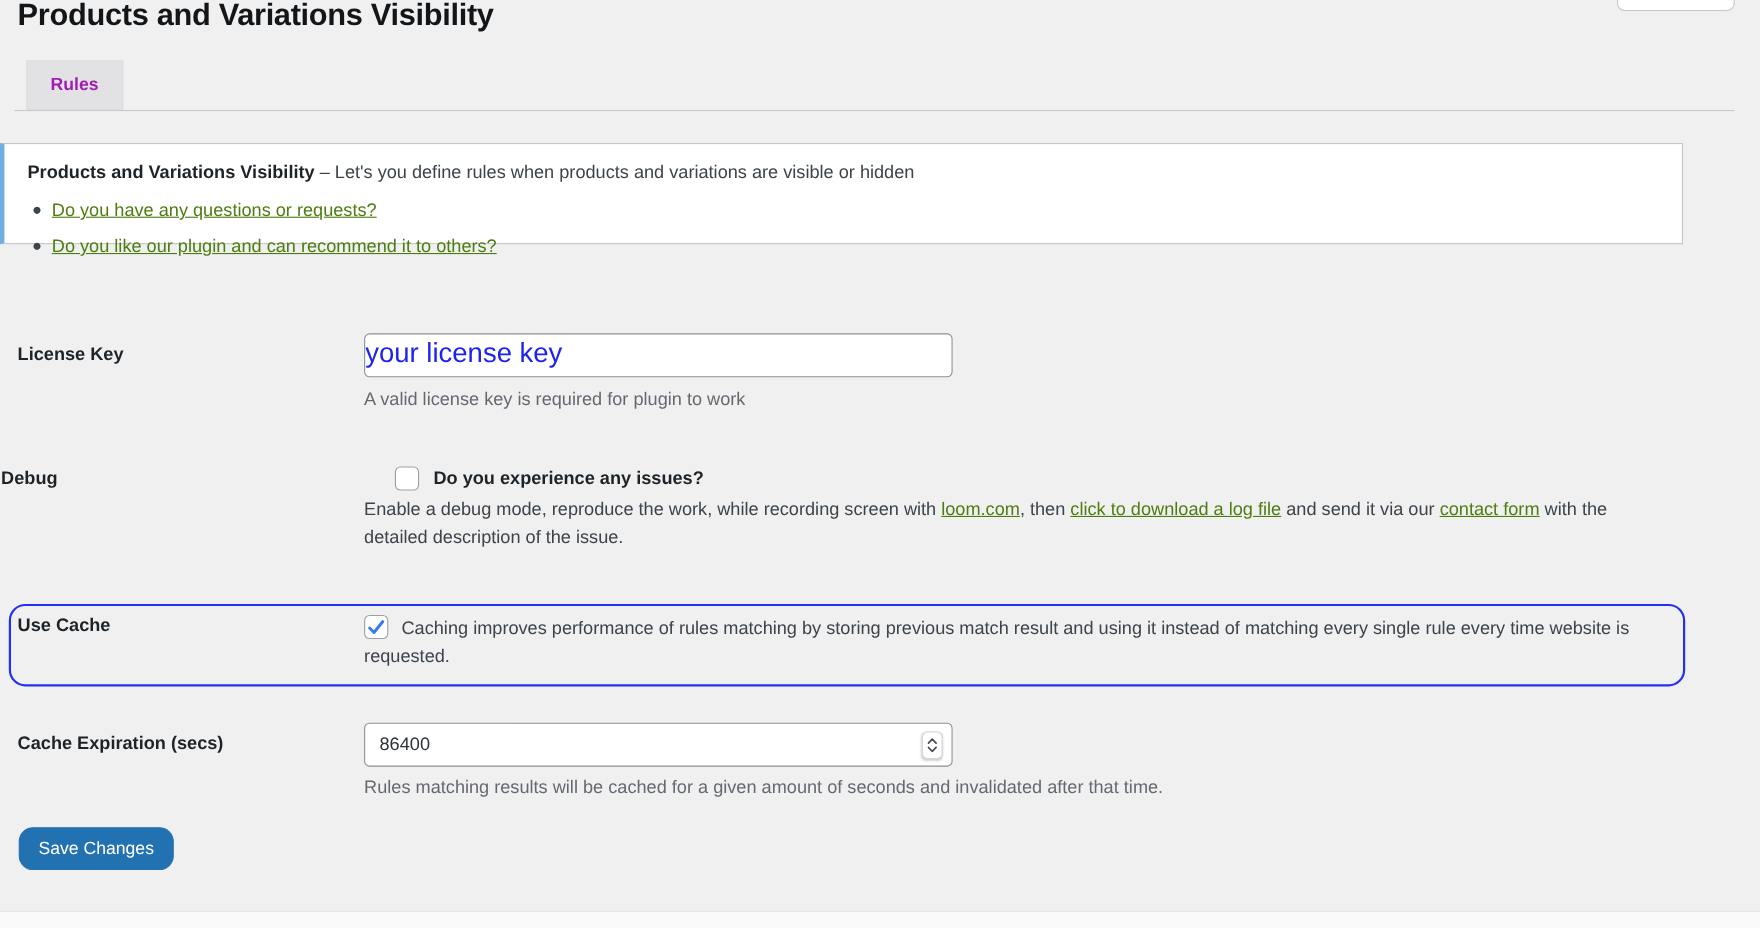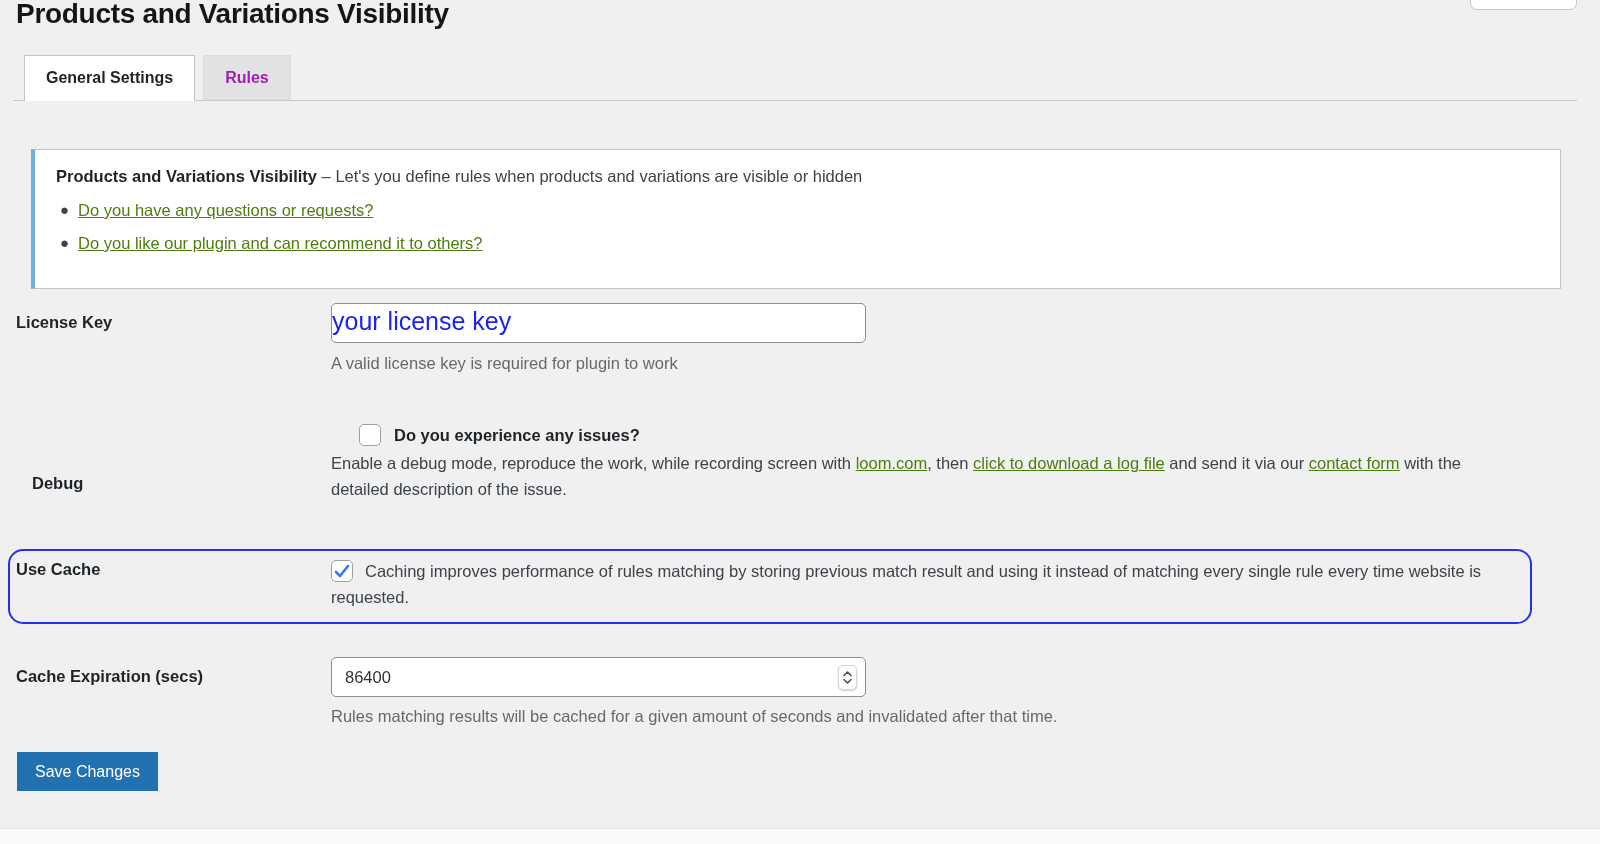--- a/index.html
+++ b/index.html
@@ -14,21 +14,21 @@
   .tr-box { left:1470px; top:-22px; width:107px; height:32px; background:#fff; border:1px solid #c5c6ca; border-radius:7px; }
 
   
   .tabs { left:24px; top:55px; display:flex; gap:8px; z-index:3; }
   .tab { font-size:16px; padding:0 21px; line-height:44px; cursor:pointer; }
   .tab.active { background:#fff; border:1px solid #c3c4c7; border-bottom:none; height:46px; font-weight:700; color:#1d2327; z-index:3; }
   .tab.inactive { background:#e2e2e4; border:1px solid #dcdcdf; height:45px; color:#a21caf; font-weight:600; }
   .tab-line { left:13px; top:100px; width:1564px; height:1px; background:#c8c9cc; z-index:1; }
 
   
-  .notice { left:31px; top:130px; width:1530px; height:140px; background:#fff; border:1px solid #c3c4c7; border-left:4px solid #72aee6; padding:17px 20px 0 21px; z-index:2;margin-top:19px; }
+  .notice { left:0; top:130px; width:1530px; height:92px; background:#fff; border:1px solid #c3c4c7; border-left:4px solid #72aee6; padding:17px 20px 0 21px; z-index:2; }
   .notice-head { font-size:16.5px; color:#3c434a; }
   .notice-head strong { color:#1d2327; }
   .notice ul { list-style:none; margin-top:14px; }
   .notice li { margin:0 0 13px 4px; font-size:16.5px; line-height:19px; }
   .bullet { color:#3c434a; margin-right:9px; font-size:15px; vertical-align:1px; }
   a.wp-link { color:#4d7c0f; text-decoration:underline; cursor:pointer; }
 
   
   .field-label { font-size:16.5px; font-weight:700; color:#1d2327; }
 
@@ -44,52 +44,51 @@
 
   .desc { font-size:16.5px; line-height:26px; color:#3c434a; }
 
   
   .hl-box { left:8px; top:549px; width:1524px; height:75px; border:2.5px solid #2430f0; border-radius:15px; z-index:0; }
 
   
   .stepper { left:838px; top:665px; width:19px; height:25px; background:#fff; border:1px solid #d6d6d9; border-radius:5px; box-shadow:0 1px 2px rgba(0,0,0,.18); display:flex; flex-direction:column; align-items:center; justify-content:center; gap:1px; cursor:pointer; z-index:2; }
 
   
-  .save-btn { left:17px; top:752px; height:39px; padding:0 17px; background:#2271b1; border:1px solid #2271b1; border-radius:0; color:#fff; font-size:16px; font-weight:400; font-family:"Liberation Sans",sans-serif; cursor:pointer; }
+  .save-btn { left:17px; top:752px; height:39px; padding:0 17px; background:#2271b1; border:1px solid #2271b1; border-radius:13px; color:#fff; font-size:16px; font-weight:400; font-family:"Liberation Sans",sans-serif; cursor:pointer; }
 
   .bottom-strip { left:0; top:828px; width:1600px; height:16px; background:#fafafa; border-top:1px solid #e5e5e7; }
 </style>
 </head>
 <body>
 
 <h1 class="abs page-title">Products and Variations Visibility</h1>
 
 <div class="abs tr-box"></div>
 
 <div class="abs tab-line"></div>
 <div class="abs tabs">
-  <div class="tab active">General Settings</div>
   <div class="tab inactive">Rules</div>
 </div>
 
 <div class="abs notice">
   <div class="notice-head">
     <strong>Products and Variations Visibility</strong><span> – Let's you define rules when products and variations are visible or hidden</span>
   </div>
   <ul>
     <li><span class="bullet">●</span><a class="wp-link">Do you have any questions or requests?</a></li>
     <li><span class="bullet">●</span><a class="wp-link">Do you like our plugin and can recommend it to others?</a></li>
   </ul>
 </div>
 
 <div class="abs field-label" style="left:16px; top:313px;">License Key</div>
 <input class="abs text-input license-input" value="your license key" style="">
 <div class="abs help-text" style="top:354px;">A valid license key is required for plugin to work</div>
 
-<div class="abs field-label" style="left:32px; top:426px;margin-top:48px;">Debug</div>
+<div class="abs field-label" style="left:1px; top:426px;">Debug</div>
 <div class="abs" style="left:331px; top:424px; display:flex; align-items:center; gap:13px;padding-left:28px;">
   <span class="cb"></span>
   <span class="field-label">Do you experience any issues?</span>
 </div>
 <p class="abs desc" style="left:331px; top:450px; width:1165px;"><span>Enable a debug mode, reproduce the work, while recording screen with </span><a class="wp-link">loom.com</a><span>, then </span><a class="wp-link">click to download a log file</a><span> and send it via our </span><a class="wp-link">contact form</a><span> with the detailed description of the issue.</span></p>
 
 <div class="abs hl-box"></div>
 <div class="abs field-label" style="left:16px; top:560px;">Use Cache</div>
 <p class="abs desc" style="left:331px; top:558px; width:1172px;"><span class="cb" style="margin-right:12px;"><svg width="16" height="15" viewBox="0 0 16 15">
         <polyline points="2,8 6,12 14,2" fill="none" stroke="#3478f5" stroke-width="2.6" stroke-linecap="round" stroke-linejoin="round"></polyline>

